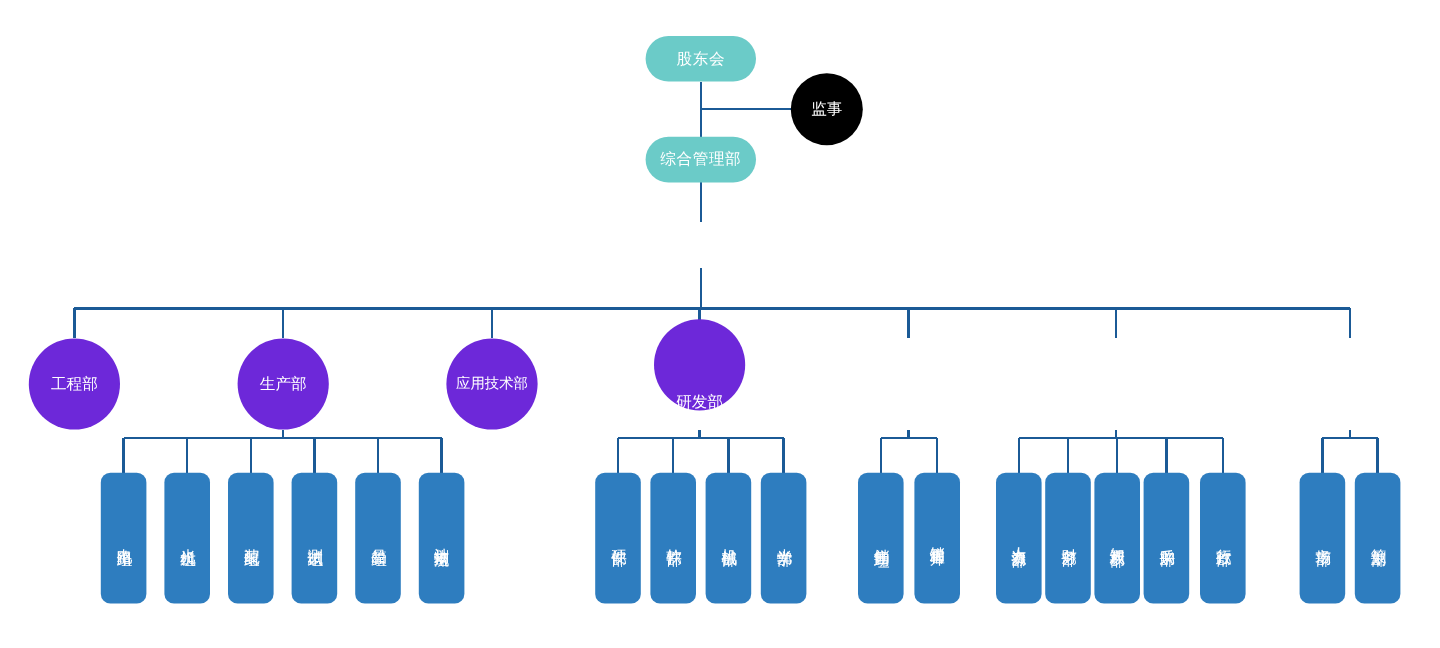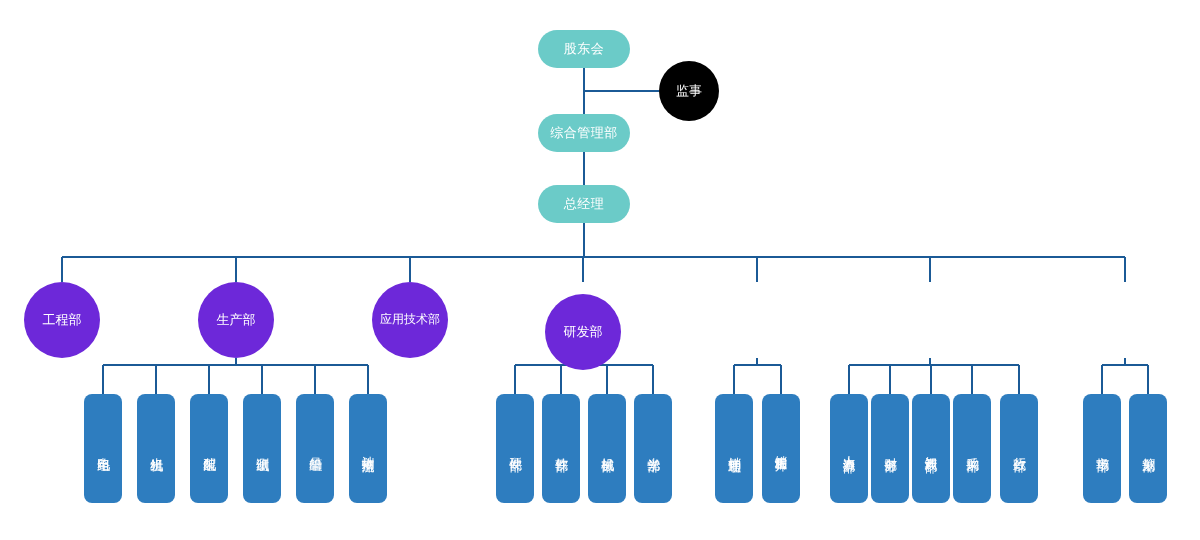--- a/index.html
+++ b/index.html
@@ -109,23 +109,20 @@
       <line x1="1102" y1="365" x2="1148" y2="365" stroke="#1b5a96" stroke-width="2" shape-rendering="crispEdges"></line>
       <line x1="1102" y1="365" x2="1102" y2="394" stroke="#1b5a96" stroke-width="2" shape-rendering="crispEdges"></line>
       <line x1="1148" y1="365" x2="1148" y2="394" stroke="#1b5a96" stroke-width="2" shape-rendering="crispEdges"></line>
     </svg>
 <div class="node exec" style="left: 538px; top: 30px; width: 92px; height: 38px;">
       <span>股东会</span>
     </div>
     <div class="node exec" style="left: 538px; top: 114px; width: 92px; height: 38px;">
       <span>综合管理部</span>
     </div>
-    <div class="node exec" style="left: 538px; top: 185px; width: 92px; height: 38px;">
-      <span>总经理</span>
-    </div>
     <div class="node supervisor" style="left: 659px; top: 61px; width: 60px; height: 60px;">
       <span>监事</span>
     </div>
     <div class="node dept" style="left: 24px; top: 282px; width: 76px; height: 76px;">
       <span>工程部</span>
     </div>
     <div class="node dept" style="left: 198px; top: 282px; width: 76px; height: 76px;">
       <span>生产部</span>
     </div>
     <div class="node leaf" style="left: 84px; top: 394px; width: 38px; height: 109px;">
@@ -142,21 +139,21 @@
     </div>
     <div class="node leaf" style="left: 296px; top: 394px; width: 38px; height: 109px;">
       <span>品管组</span>
     </div>
     <div class="node leaf tall" style="left: 349px; top: 394px; width: 38px; height: 109px;">
       <span>计划物流组</span>
     </div>
     <div class="node dept long" style="left: 372px; top: 282px; width: 76px; height: 76px;">
       <span>应用技术部</span>
     </div>
-    <div class="node dept" style="left: 545px; top: 294px; width: 76px; height: 76px;">
+    <div class="node dept" style="left: 545px; top: 266px; width: 76px; height: 76px; align-items: flex-end;">
       <span>研发部</span>
     </div>
     <div class="node leaf" style="left: 496px; top: 394px; width: 38px; height: 109px;">
       <span>硬件部</span>
     </div>
     <div class="node leaf" style="left: 542px; top: 394px; width: 38px; height: 109px;">
       <span>软件部</span>
     </div>
     <div class="node leaf" style="left: 588px; top: 394px; width: 38px; height: 109px;">
       <span>机械部</span>

